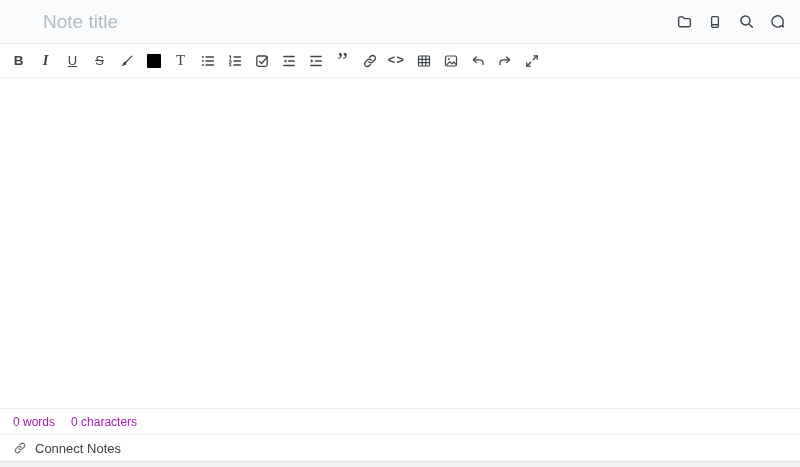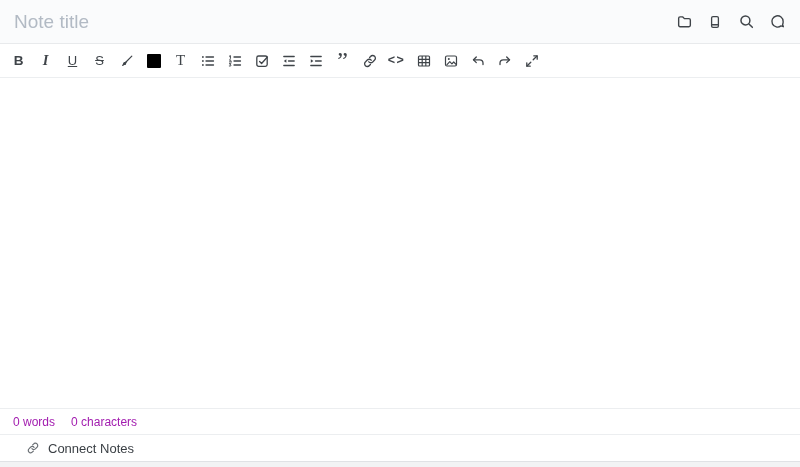--- a/index.html
+++ b/index.html
@@ -21,20 +21,21 @@
   .title-input {
     flex: 1;
     border: none;
     outline: none;
     background: transparent;
     font-family: "Liberation Sans", sans-serif;
     font-size: 19px;
     font-weight: 500;
     color: #0f172a;
     min-width: 0;
+    margin-left: 29px;
   }
   .title-input::placeholder { color: #b2bac4; font-weight: 500; }
   .controls { display: flex; align-items: center; gap: 9px; flex: 0 0 auto; }
   .select {
     height: 26px;
     background: #fff;
     border: 1px solid #d7dadf;
     border-radius: 3px;
     display: flex;
     align-items: center;
@@ -96,21 +97,21 @@
     gap: 16px;
     font-size: 12px;
     color: #a21caf;
     background: #fff;
   }
   
   .connect-bar {
     height: 27px;
     border-top: 1px solid #eceef0;
     display: flex; align-items: center;
-    padding: 0 26px;
+    padding: 0 13px;
     gap: 8px;
     background: #fff;
   }
   .connect-bar .label { font-size: 13px; color: #3a3f44; }
   .connect-bar svg { color: #6b7075; }
   
   .bottom-strip {
     height: 6px;
     border-top: 1px solid #e0e2e5;
     background: #f2f3f4;

